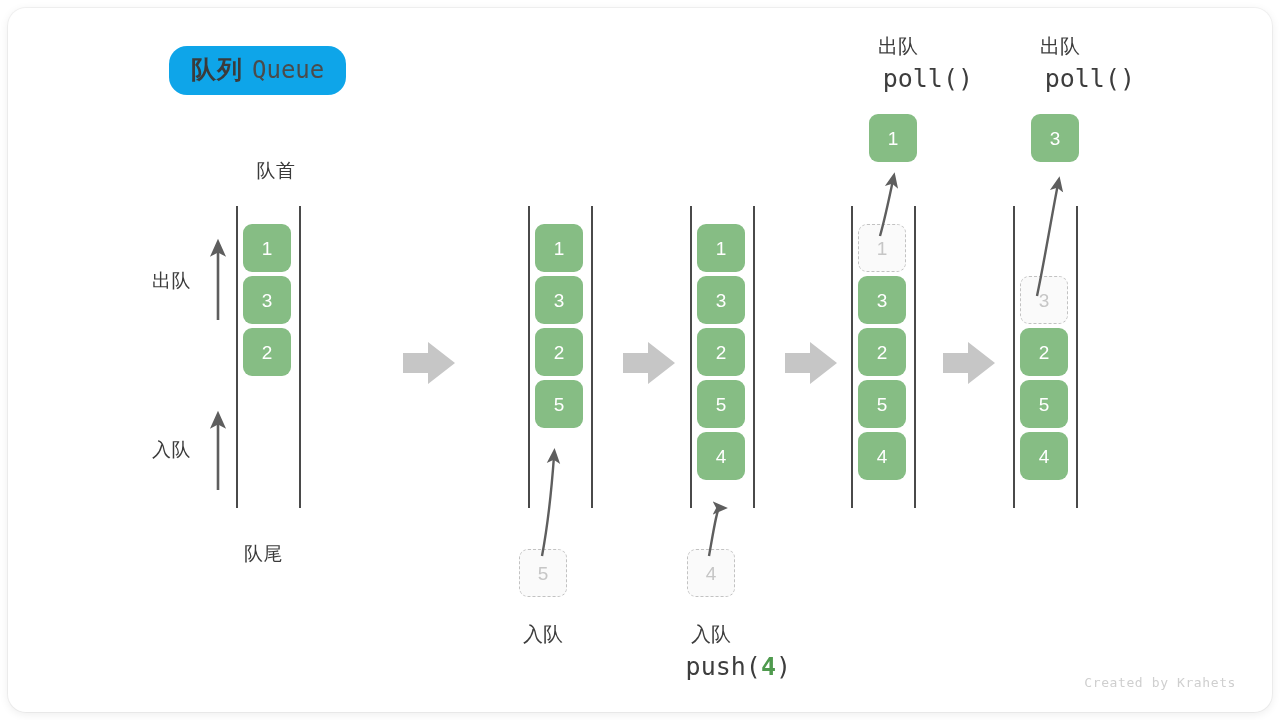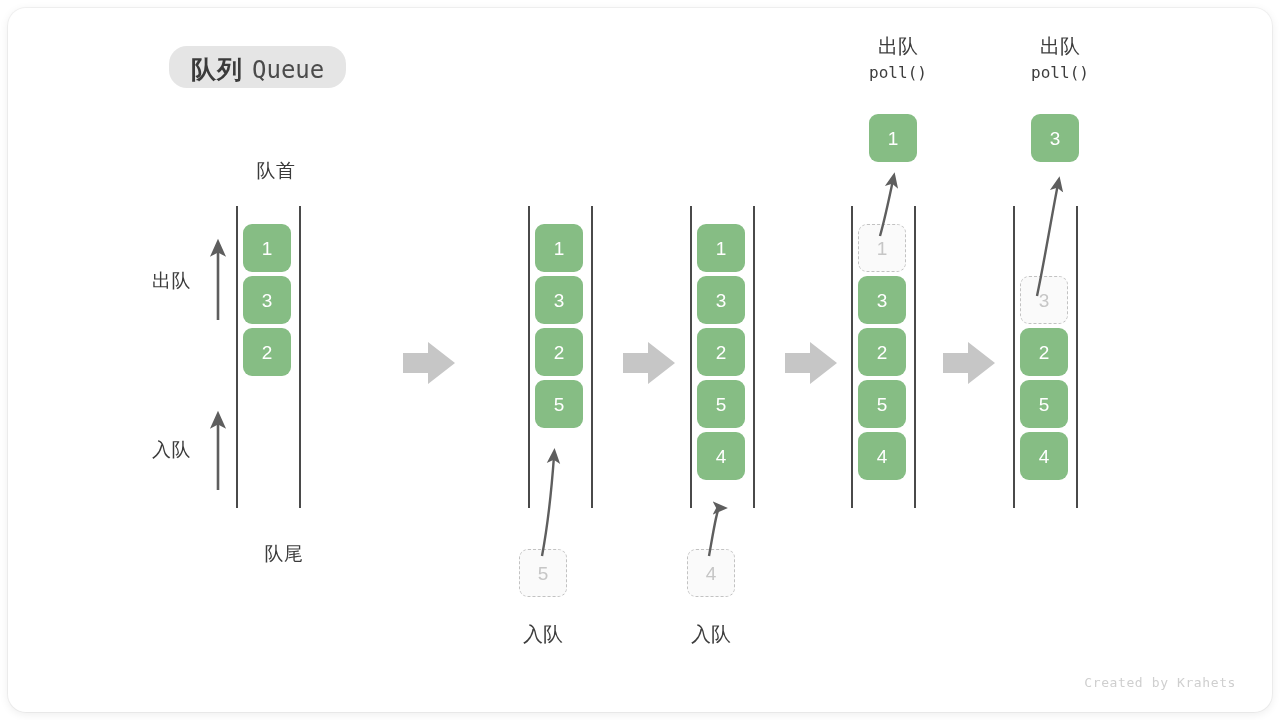--- a/index.html
+++ b/index.html
@@ -16,22 +16,22 @@
     background: #ffffff;
     border-radius: 18px;
     box-shadow: 0 0 0 1px rgba(0,0,0,0.045), 0 2px 10px rgba(0,0,0,0.08);
   }
   .stage { position: absolute; left: 0; top: 0; width: 1264px; height: 704px; }
 
   
   #title-badge {
     position: absolute;
     left: 161px; top: 38px;
-    padding: 11px 22px 6px 22px;
-    background: #e5e5e5;
+    padding: 11px 22px 13px 22px;
+    background: #0ea5e9;
     border-radius: 18px;
     white-space: nowrap;
     line-height: 1;
   }
   #title-badge .cn {
     font-size: 25px; font-weight: bold; color: #3b3b3b;
     letter-spacing: 1px;
   }
   #title-badge .en {
     font-family: "DejaVu Sans Mono", "Liberation Mono", monospace;
@@ -75,21 +75,21 @@
     position: absolute;
     text-align: center; white-space: nowrap; line-height: 1.45;
   }
   .caption .cn {
     display: block;
     font-size: 20px; color: #3d3d3d;
   }
   .caption .code {
     display: block;
     font-family: "DejaVu Sans Mono", "Liberation Mono", monospace;
-    font-size: 16px; color: #3d3d3d;
+    font-size: 25px; color: #3d3d3d; text-align: right;
   }
   .caption .code .num { color: #4f9a4e; font-weight: bold; }
 
   
   #watermark {
     position: absolute;
     right: 36px; bottom: 22px;
     font-family: "DejaVu Sans Mono", "Liberation Mono", monospace;
     font-size: 13px; color: #cfcfcf; letter-spacing: 0.6px;
   }
@@ -104,21 +104,21 @@
 <body>
 
 <div id="card">
   <div class="stage">
 
     <div id="title-badge">
       <span class="cn">队列</span><span class="en">Queue</span>
     </div>
 
     <div class="cn-label" style="left:236px; top:153px; width:64px; text-align:center;">队首</div>
-    <div class="cn-label" style="left:244px; top:536px; width:64px; text-align:center;">队尾</div>
+    <div class="cn-label" style="left:236px; top:536px; width:64px; text-align:left;">队尾</div>
     <div class="cn-label" style="left:144px; top:263px;">出队</div>
     <div class="cn-label" style="left:144px; top:432px;">入队</div>
 
     <div class="column">
       <div class="rail" style="left:228px; top:198px; height:302px;"></div>
       <div class="rail" style="left:291px; top:198px; height:302px;"></div>
       <div class="cell" style="left:235px; top:216px;">1</div>
       <div class="cell" style="left:235px; top:268px;">3</div>
       <div class="cell" style="left:235px; top:320px;">2</div>
     </div>
@@ -140,20 +140,21 @@
       <div class="rail" style="left:682px; top:198px; height:302px;"></div>
       <div class="rail" style="left:745px; top:198px; height:302px;"></div>
       <div class="cell" style="left:689px; top:216px;">1</div>
       <div class="cell" style="left:689px; top:268px;">3</div>
       <div class="cell" style="left:689px; top:320px;">2</div>
       <div class="cell" style="left:689px; top:372px;">5</div>
       <div class="cell" style="left:689px; top:424px;">4</div>
       <div class="cell ghost" style="left:679px; top:541px;">4</div>
       <div class="caption" style="left:623px; top:612px; width:160px;">
         <span class="cn">入队</span>
+        <span class="code"><span>push(</span><span class="num">4</span><span>)</span></span>
       </div>
     </div>
 
     <div class="column">
       <div class="caption" style="left:815px; top:24px; width:150px;">
         <span class="cn">出队</span>
         <span class="code">poll()</span>
       </div>
       <div class="cell float" style="left:861px; top:106px;">1</div>
       <div class="rail" style="left:843px; top:198px; height:302px;"></div>

